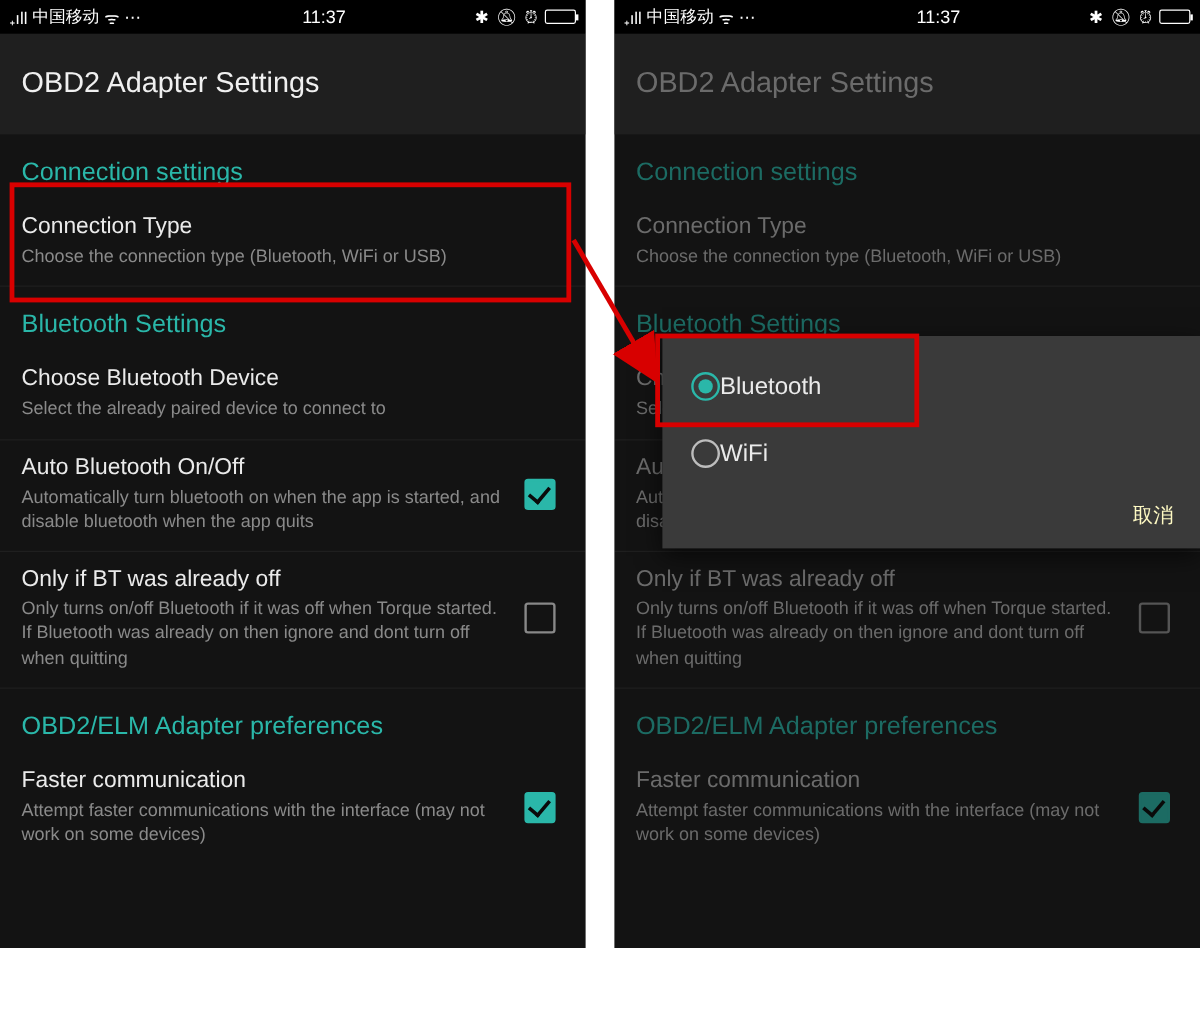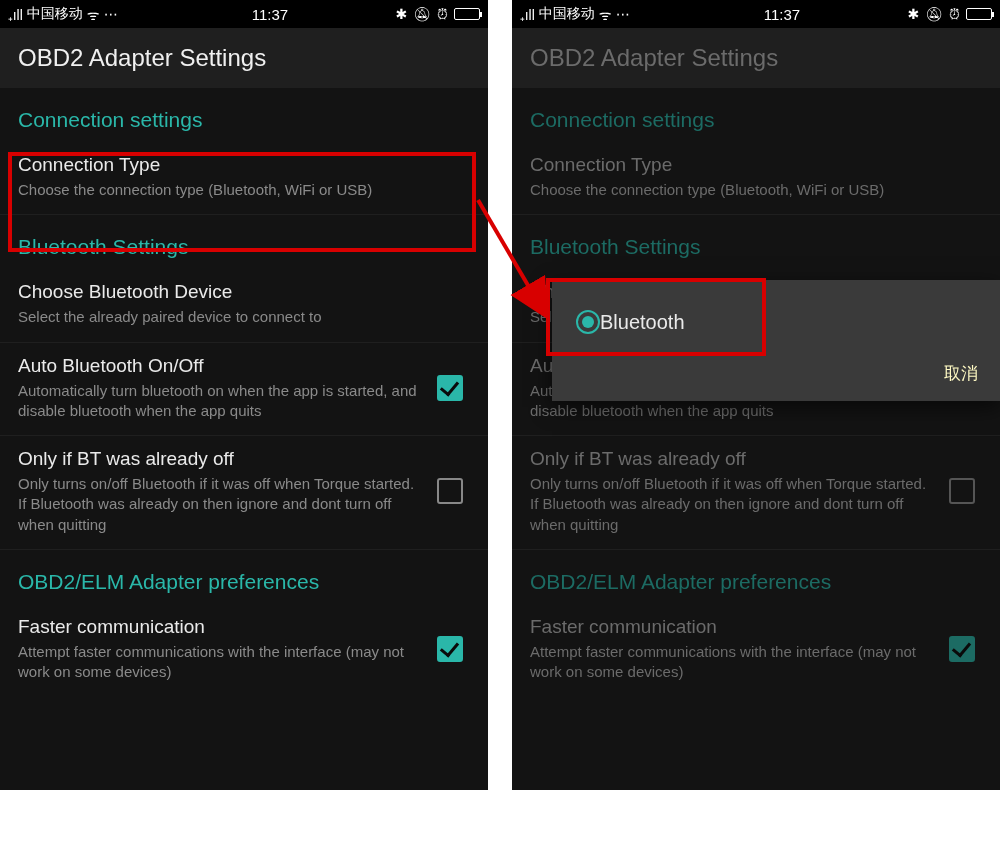--- a/index.html
+++ b/index.html
@@ -35,21 +35,21 @@
   .status-right { position:absolute; right:8px; display:flex; align-items:center; gap:6px; }
   .batt {
     width: 26px; height: 12px; border:1px solid #fff; border-radius:2px; position:relative;
   }
   .batt::after{ content:""; position:absolute; right:-3px; top:3px; width:2px; height:5px; background:#fff;}
   .batt-fill{ background:#fff; height:100%; width:30%; }
 
   
   .app-bar {
     background: #1f1f1f;
-    padding: 16px 18px;
+    padding: 28px 18px;
     font-size: 24px;
     font-weight: 300;
     color: #f0f0f0;
   }
 
   .content { padding: 0 0 0 0; }
 
   .section-header {
     color: #2ab7a9;
     font-size: 21px;
@@ -259,20 +259,24 @@
       <div class="pref-control">
           <div class="checkbox checked"></div>
         </div>
     </div>
   </div>
 
   <div class="dialog">
     <div class="radio-row">
       <div class="radio selected"></div>
       <span>Bluetooth</span>
+    </div>
+    <div class="radio-row">
+      <div class="radio"></div>
+      <span>WiFi</span>
     </div>
     <div class="dialog-actions">
       <span class="dialog-cancel">取消</span>
     </div>
   </div>
 
   <div class="highlight-box" style="left:34px; top:278px; width:220px; height:78px;"></div>
 </div>
 
 <svg class="arrow-svg">

